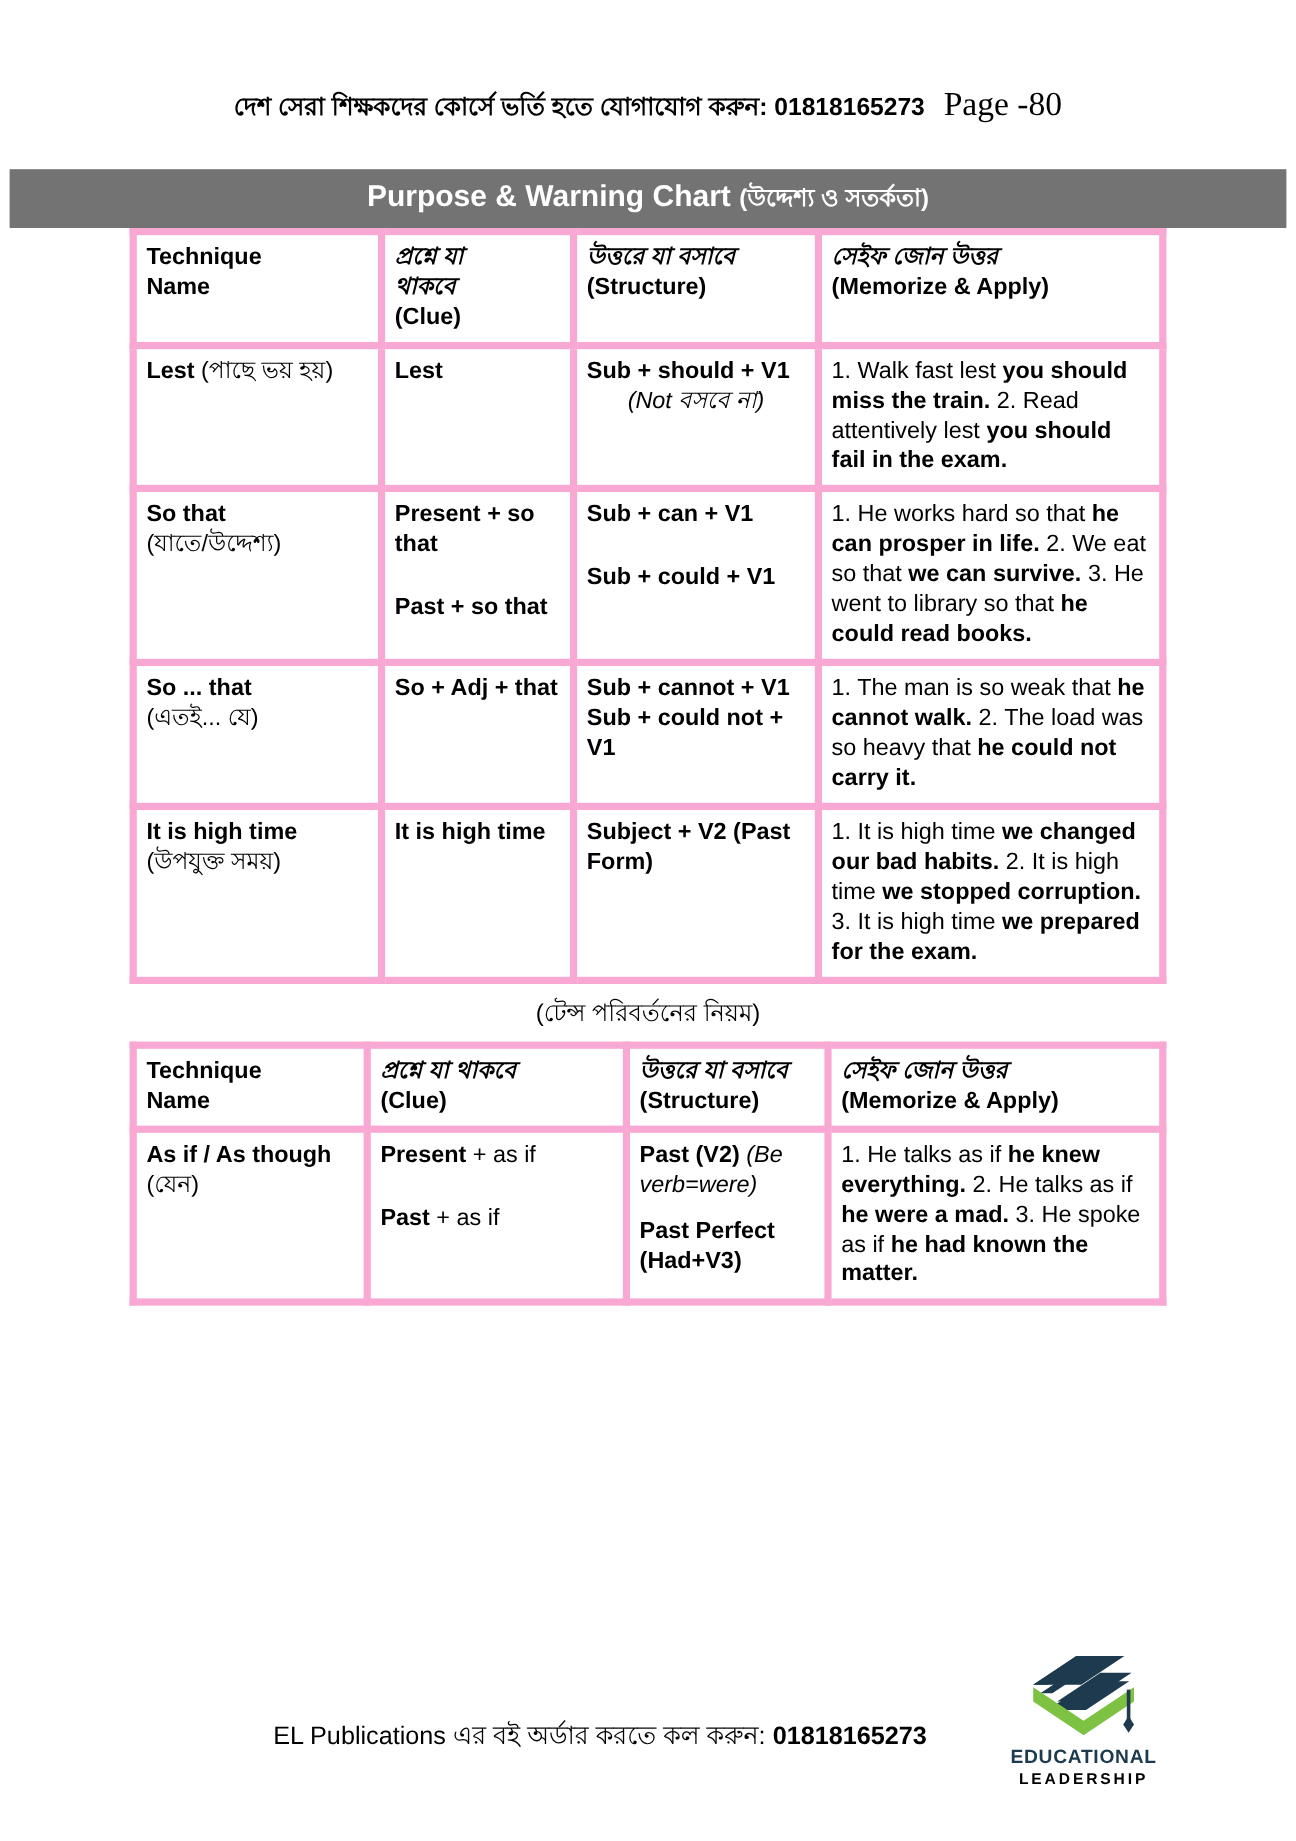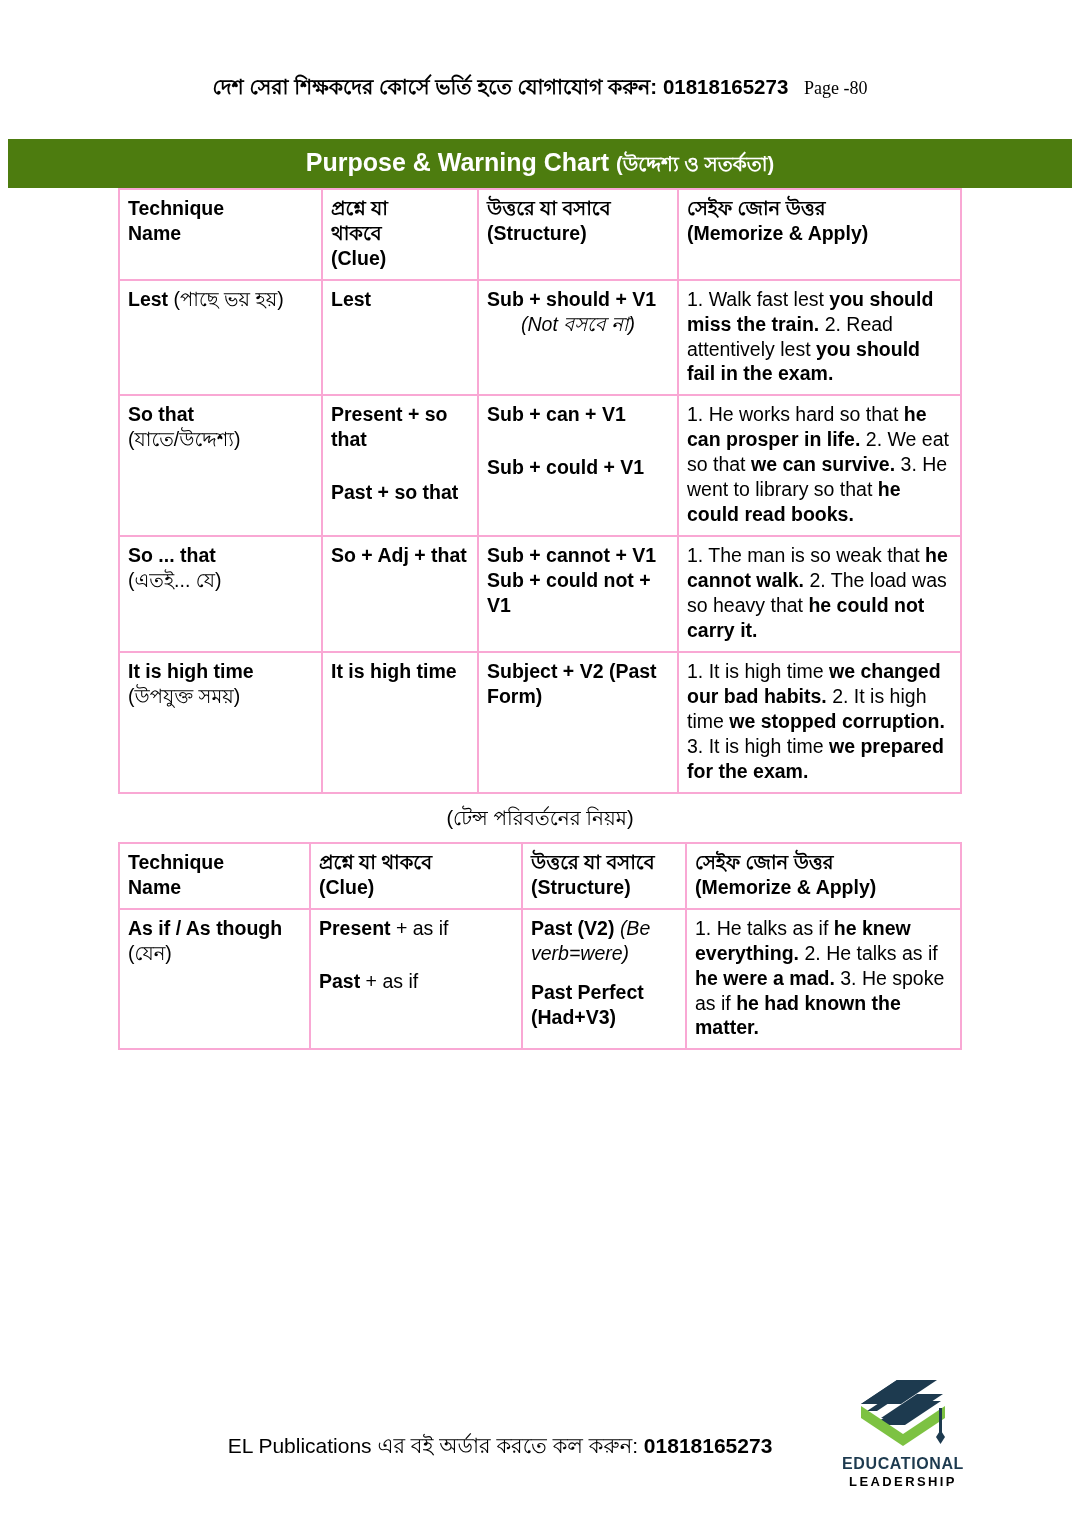--- a/index.html
+++ b/index.html
@@ -30,27 +30,27 @@
     font-size: 20.5px;
     font-weight: bold;
     letter-spacing: 0px;
     white-space: nowrap;
   }
   .topheader .bn { font-weight: bold; }
   .topheader .phone { font-weight: bold; }
   .topheader .pageno {
     font-family: "Liberation Serif", serif;
     font-weight: normal;
-    font-size: 18px;
+    font-size: 28px;
     margin-left: 10px;
   }
 
   
   .banner {
-    background: #4d7c0f;
+    background: #737373;
     color: #ffffff;
     text-align: center;
     font-weight: bold;
     font-size: 25px;
     padding: 9px 0 11px 0;
     margin: 0 8px;
     line-height: 1.15;
   }
   .banner .sub {
     font-size: 20px;
@@ -67,32 +67,32 @@
   }
 
   
   table.chart {
     border-collapse: collapse;
     margin: 0 auto;
     table-layout: fixed;
     background: #fff;
   }
   table.chart td, table.chart th {
-    border: 2px solid #f9a8d4;
+    border: 6px solid #f9a8d4;
     vertical-align: top;
     padding: 6px 8px 8px 8px;
     font-size: 19.5px;
     line-height: 1.28;
     text-align: left;
   }
   table.chart th {
     font-weight: bold;
   }
   .hdr-en { font-weight: bold; }
-  .hdr-bn { font-weight: bold; }
+  .hdr-bn { font-weight: bold; font-style: italic; }
 
   b, .b { font-weight: bold; }
   i, .i { font-style: italic; text-align: center; }
 
   .cellline { display: block; }
   .gap { display: block; height: 28px; }
   .gap-sm { display: block; height: 14px; }
 
   
   #table1 { width: 770px; }

